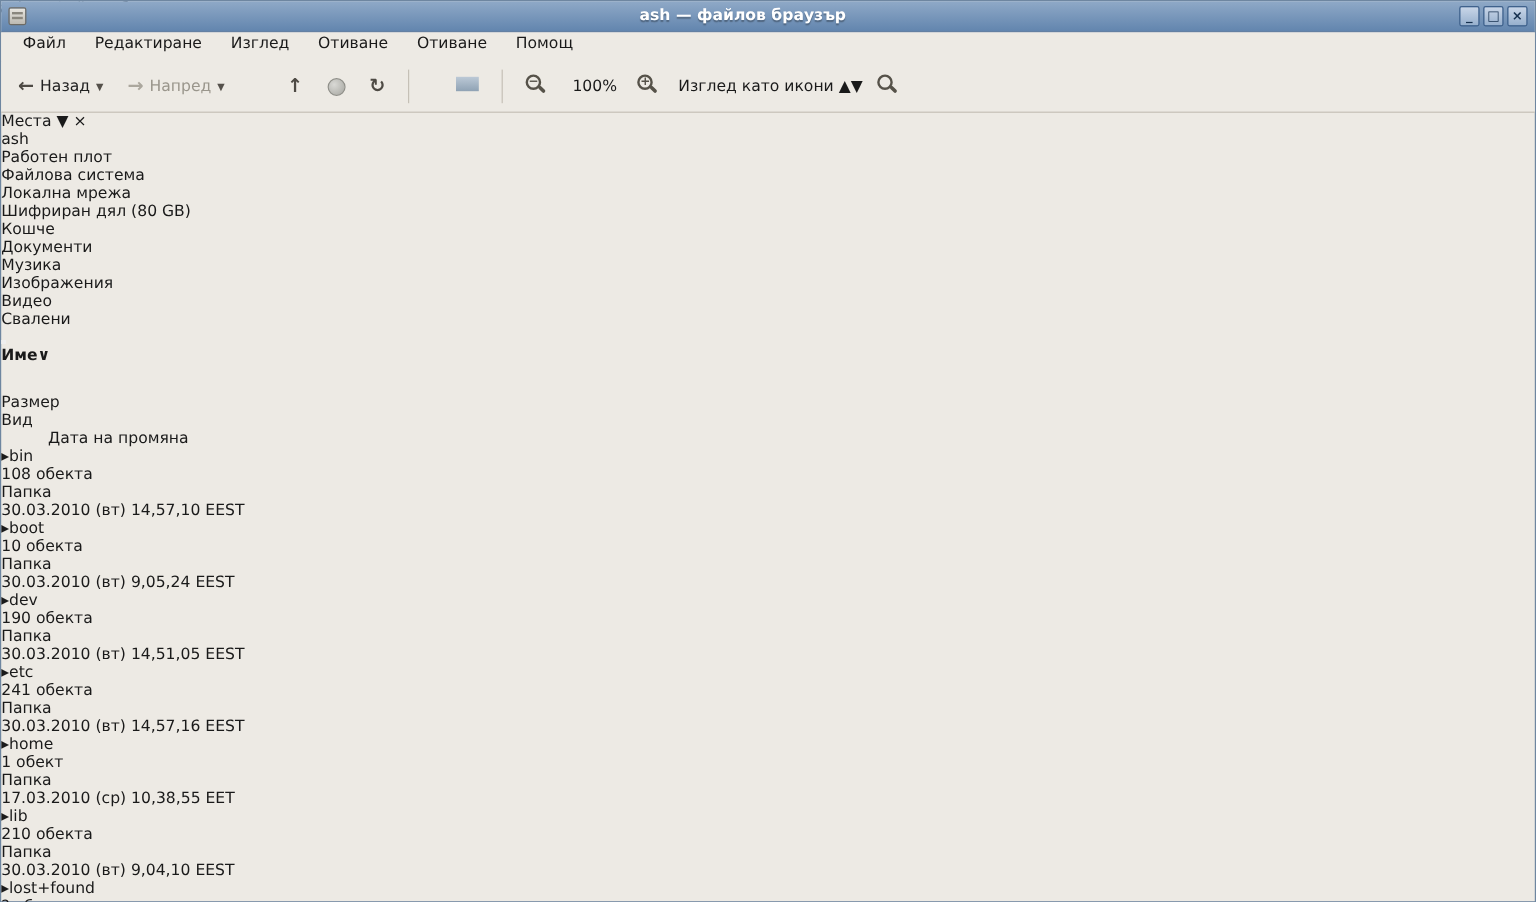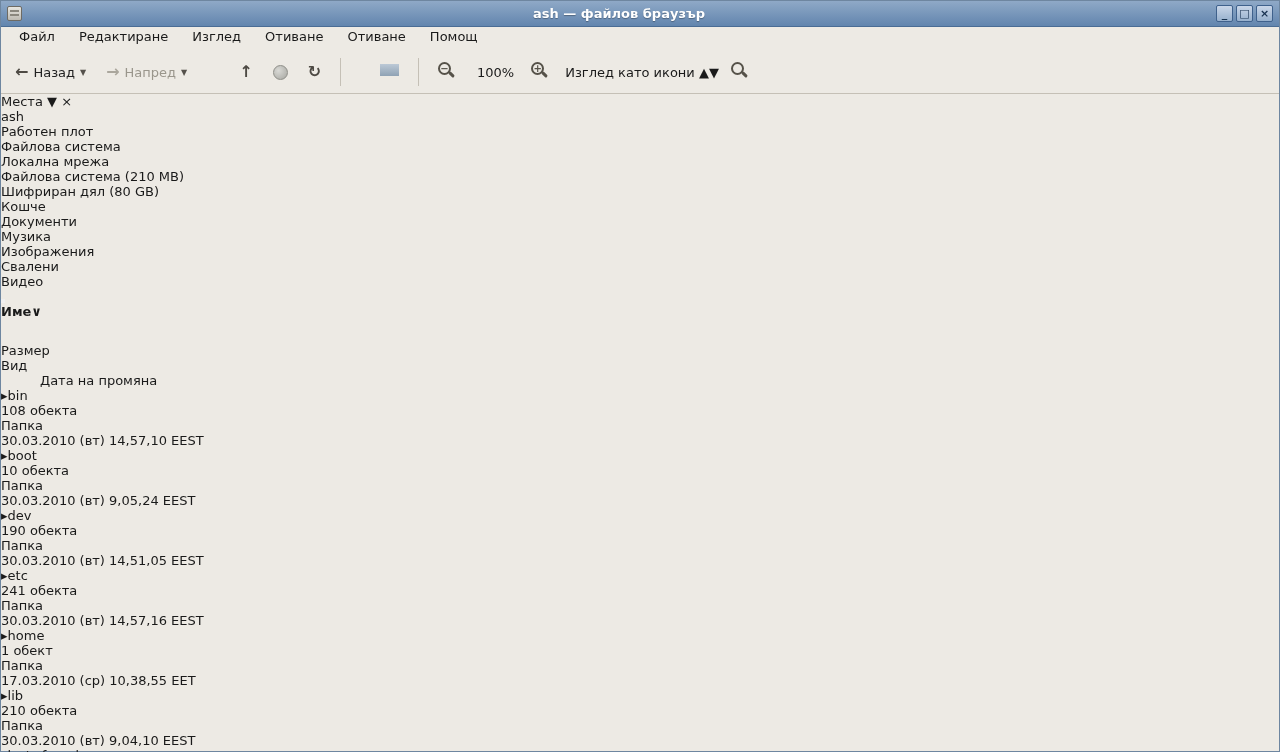--- a/index.html
+++ b/index.html
@@ -219,29 +219,28 @@
       <div class="side-header">
         <span>Места</span>
         <span class="side-chev">▼</span>
         <span class="side-close">×</span>
       </div>
       <div id="side-list">
           <div class="side-item selected"><span class="mini folder-mini"></span><span>ash</span></div>
           <div class="side-item"><span class="mini desktop-mini"></span><span>Работен плот</span></div>
           <div class="side-item"><span class="mini drive-mini"></span><span>Файлова система</span></div>
           <div class="side-item"><span class="mini network-mini"></span><span>Локална мрежа</span></div>
-          <div class="side-item"><span class="mini drive-mini"></span><span>Файлова система (210 MB)</span></div>
           <div class="side-item"><span class="mini drive-mini"></span><span>Шифриран дял (80 GB)</span></div>
           <div class="side-item"><span class="mini trash-mini"></span><span>Кошче</span></div>
           <div class="side-sep"></div>
           <div class="side-item"><span class="mini folder-mini"></span><span>Документи</span></div>
           <div class="side-item"><span class="mini folder-mini"></span><span>Музика</span></div>
           <div class="side-item"><span class="mini folder-mini"></span><span>Изображения</span></div>
+          <div class="side-item"><span class="mini folder-mini"></span><span>Видео</span></div>
           <div class="side-item"><span class="mini folder-mini"></span><span>Свалени</span></div>
-          <div class="side-item"><span class="mini folder-mini"></span><span>Видео</span></div>
         </div>
     </div>
 
     <div class="treepane">
       <div class="tree-top">
         <button class="loc-btn"><span class="page-mini"></span></button>
       </div>
       <div class="tree-headers" id="tree-headers">
           <div class="th th-name" style="width: 125px; font-weight: bold;"><span>Име</span><span class="sort">∨</span></div>
           <div class="th" style="width: 83px; margin-top: 24px;"><span>Размер</span></div>

